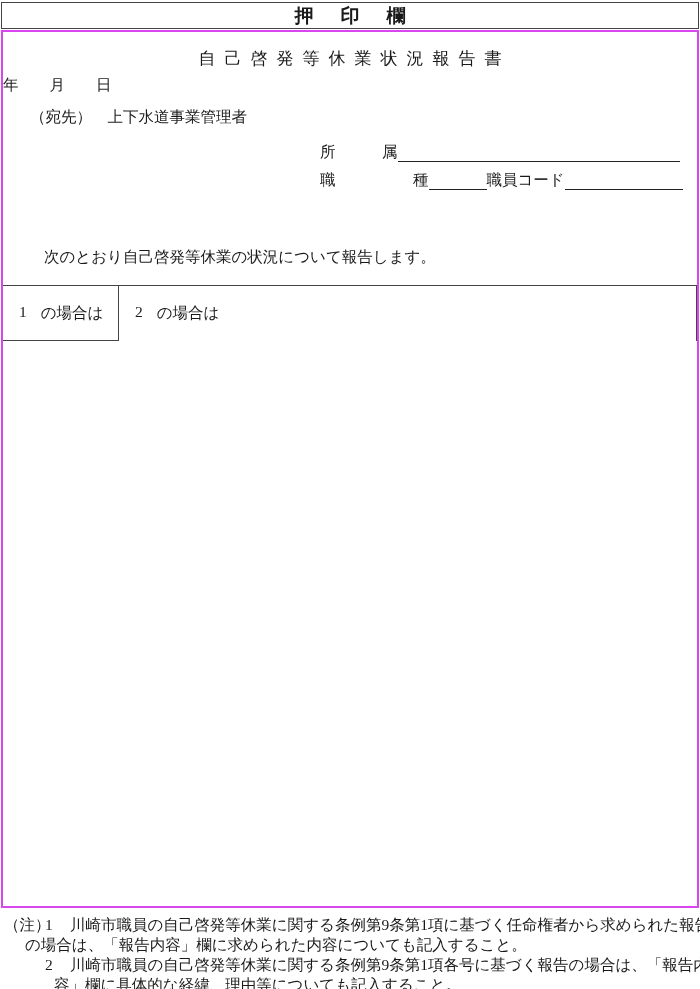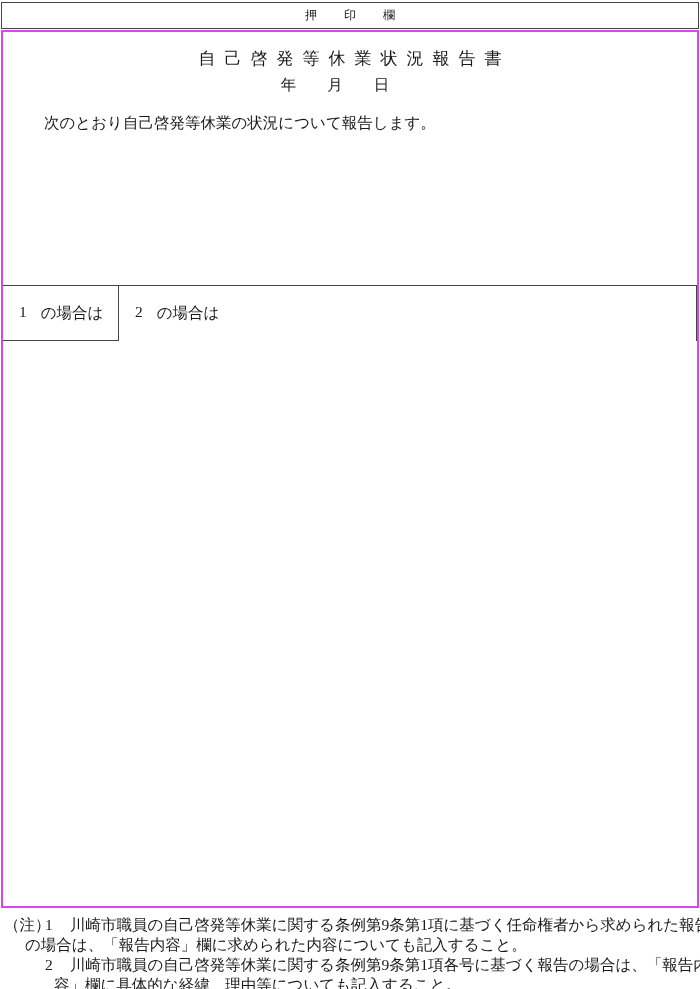--- a/index.html
+++ b/index.html
@@ -5,40 +5,40 @@
   html,body{margin:0;padding:0;}
   body{
     width:700px;height:989px;background:#ffffff;overflow:hidden;
     font-family:"Liberation Serif","DejaVu Serif",serif;
     color:#1a1a1a;font-size:15.5px;
   }
   .seal-box{
     margin:2px 1px 0 1px;height:25px;border:1px solid #444;
     display:flex;align-items:center;justify-content:center;
   }
-  .seal-box .seal-title{letter-spacing:27px;padding-left:27px;font-size:12px;}
+  .seal-box .seal-title{letter-spacing:27px;padding-left:27px;font-size:19px;font-weight:bold;}
   .main-box{
     margin:1px 1px 0 1px;height:874px;border:2px solid #d946ef;position:relative;
   }
   .doc-title{
     margin-top:16px;text-align:center;font-size:17px;
     letter-spacing:9px;padding-left:9px;line-height:22px;
   }
-  .date-line{margin-top:6px;text-align:center;padding-right:30px;line-height:18px;}
+  .date-line{margin-top:6px;text-align:left;padding-right:30px;line-height:18px;}
   .addressee{margin-top:14px;padding-left:27px;line-height:18px;}
   .fields{margin-top:8px;margin-left:317px;}
   .frow{height:28px;display:flex;align-items:flex-end;}
   .flabel{line-height:20px;white-space:pre;}
   .ul{display:inline-block;height:20px;border-bottom:1px solid #222;position:relative;}
   .ul-aff{width:282px;}
   .ul-name{width:285px;}
   .ul-jobtype{width:58px;}
   .ul-code{width:118px;}
   .seal-mark{position:absolute;right:3px;bottom:0;line-height:18px;}
-  .intro{margin-top:20px;padding-left:41px;line-height:18px;}
+  .intro{margin-top:58px;padding-left:41px;line-height:18px;}
   .table-area{
     position:absolute;left:0;right:0;top:253px;bottom:0;
     border-top:1px solid #444;
     display:grid;grid-template-columns:116px 1fr;grid-template-rows:55px 1fr;
   }
   .cell{display:flex;}
   .c-r1-label{border-right:1px solid #444;border-bottom:1px solid #444;
     align-items:center;padding-left:16px;}
   .c-r1-value{border-bottom:1px solid #444;align-items:center;
     justify-content:center;padding-left:84px;white-space:pre;}
@@ -56,22 +56,33 @@
 </head>
 <body>
 
 <div class="seal-box">
   <span class="seal-title">押印欄</span>
 </div>
 
 <div class="main-box">
   <div class="doc-title">自己啓発等休業状況報告書</div>
   <div class="date-line">年　　月　　日</div>
+  <div class="addressee">（宛先）　上下水道事業管理者</div>
 
   <div class="fields">
+    <div class="frow">
+      <span class="flabel">所　　　属</span>
+      <span class="ul ul-aff"></span>
+    </div>
+    <div class="frow">
+      <span class="flabel">職　　　　　種</span>
+      <span class="ul ul-jobtype"></span>
+      <span class="flabel">職員コード</span>
+      <span class="ul ul-code"></span>
+    </div>
   </div>
 
   <div class="intro">次のとおり自己啓発等休業の状況について報告します。</div>
 
   <div class="table-area">
     <div class="cell c-r1-label">
       <span class="row-label"><span>1</span><span>の場合は</span></span>
     </div>
     <div class="cell c-r2-label">
       <span class="row-label"><span>2</span><span>の場合は</span></span>

